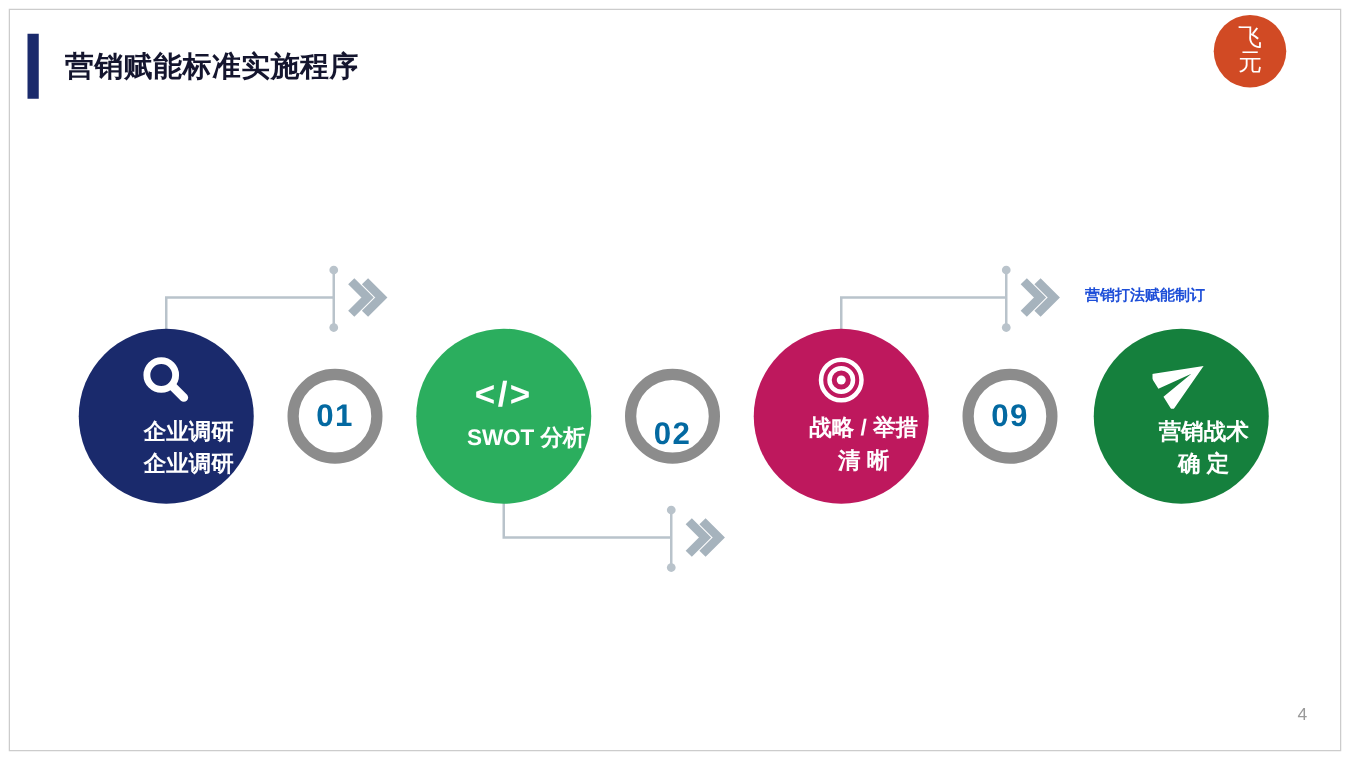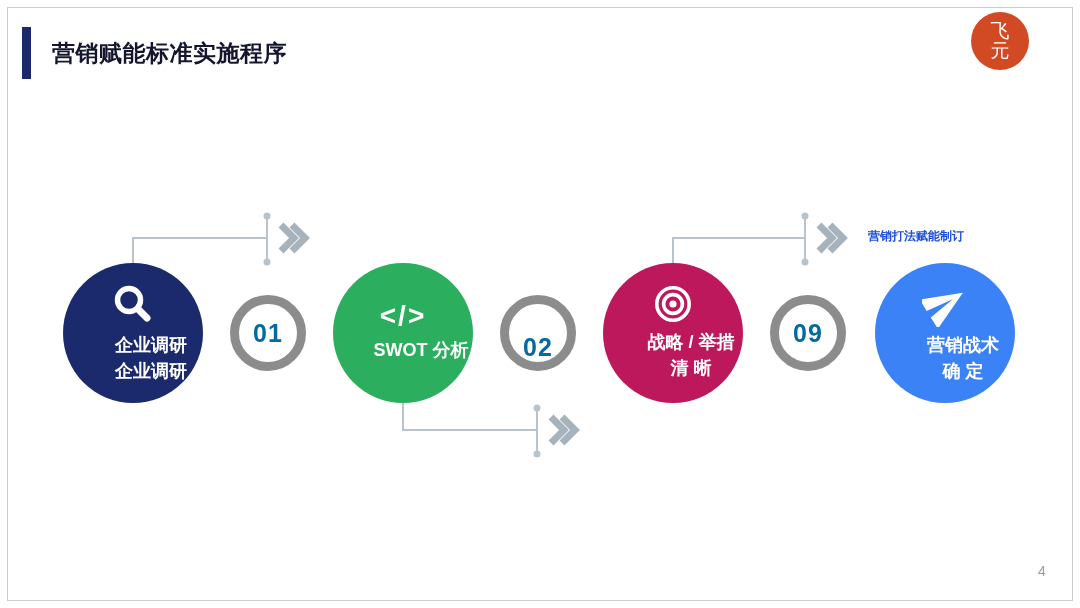--- a/index.html
+++ b/index.html
@@ -32,21 +32,21 @@
   .step {
     position:absolute; width:140px; height:140px; border-radius:50%;
     display:flex; flex-direction:column; align-items:center; justify-content:center;
     color:#fff; text-align:center;
   }
   .step .txt { font-size:18px; font-weight:bold; line-height:1.42; white-space:nowrap;margin-left:36px; }
   .step .icon { margin-bottom:6px; }
   .step1 { left:63px;  top:263px; background:#1a2a6c; }
   .step2 { left:333px; top:263px; background:#2bae5e; }
   .step3 { left:603px; top:263px; background:#be185d; }
-  .step4 { left:875px; top:263px; background:#3b82f6;align-items:center; }
+  .step4 { left:875px; top:263px; background:#15803d;align-items:center; }
   .code-glyph { font-size:28px; font-weight:bold; letter-spacing:2px; margin-bottom:8px; line-height:1; }
 
   
   .ring {
     position:absolute; width:76px; height:76px; border-radius:50%;
     background:#fff; border:9px solid #8c8c8c;
     display:flex; align-items:center; justify-content:center;
     font-size:25px; font-weight:bold; color:#0369a1; letter-spacing:1px;
   }
   .ring1 { left:230px; top:295px; }

